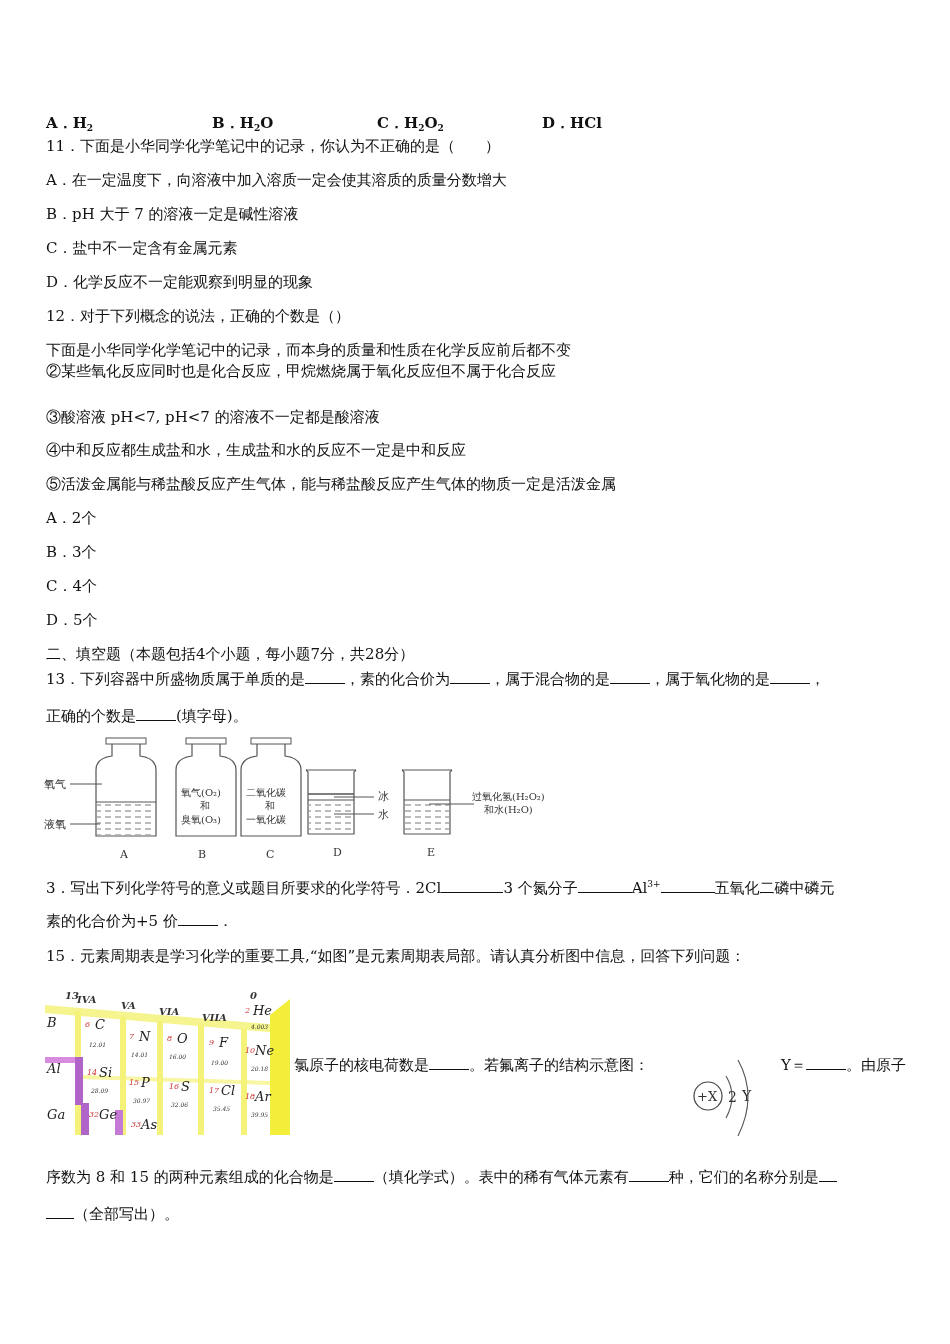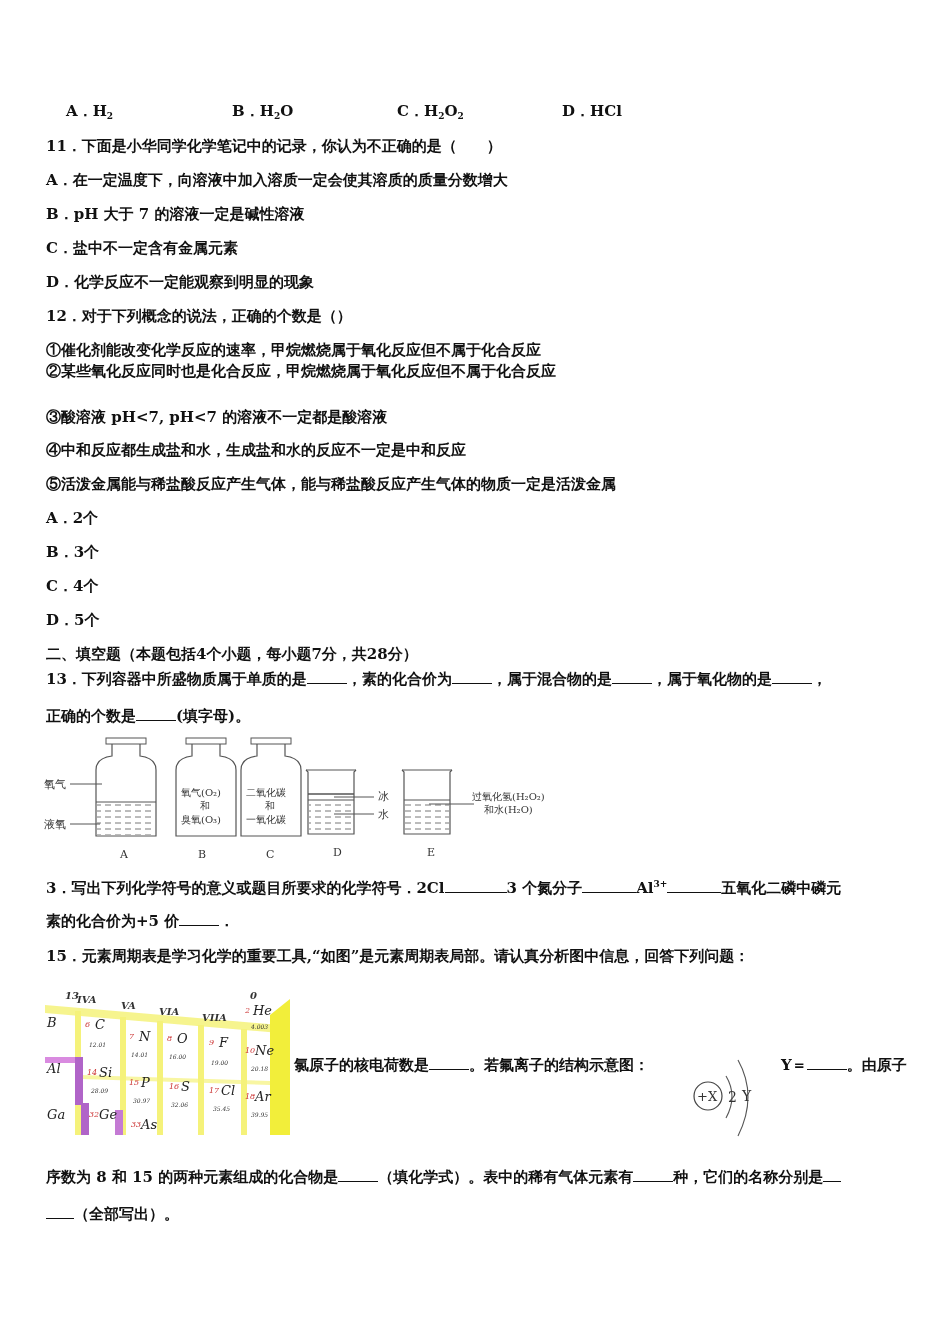--- a/index.html
+++ b/index.html
@@ -3,25 +3,25 @@
 <meta charset="utf-8">
 <style>
   html, body { margin: 0; padding: 0; background: #ffffff; }
   body {
     width: 950px; height: 1344px; position: relative; overflow: hidden;
     font-family: "DejaVu Serif", "Liberation Serif", serif;
     color: #111111;
   }
   .line {
     position: absolute; left: 46px;
-    font-size: 15px; font-weight: bold; white-space: nowrap;
+    font-size: 15px; font-weight: normal; white-space: nowrap;
     line-height: 20px;
   }
   .opt-row { position: absolute; left: 46px; top: 102px; width: 620px; height: 20px; font-size: 15px; font-weight: bold; }
-  .opt-row span.opt { position: absolute; top: 0; white-space: nowrap; margin-left: 20px; }
+  .opt-row span.opt { position: absolute; top: 12px; white-space: nowrap; }
   sub, sup { font-size: 9px; }
   sub { vertical-align: -3px; }
   sup { vertical-align: 6px; }
   .blank { display: inline-block; border-bottom: 1.5px solid #111; height: 14px; vertical-align: baseline; }
   .b40 { width: 40px; }
   .b50 { width: 54px; }
   .b60 { width: 62px; }
   .b22 { width: 18px; }
   .b28 { width: 28px; }
 
@@ -52,21 +52,21 @@
   <span class="opt" style="left:496px"><span>D．</span><span>HCl</span></span>
 </div>
 
 <div class="line" style="top:136px">11．下面是小华同学化学笔记中的记录，你认为不正确的是（　　）</div>
 <div class="line" style="top:170px">A．在一定温度下，向溶液中加入溶质一定会使其溶质的质量分数增大</div>
 <div class="line" style="top:204px">B．pH 大于 7 的溶液一定是碱性溶液</div>
 <div class="line" style="top:238px">C．盐中不一定含有金属元素</div>
 <div class="line" style="top:272px">D．化学反应不一定能观察到明显的现象</div>
 
 <div class="line" style="top:306px">12．对于下列概念的说法，正确的个数是（）</div>
-<div class="line" style="top:340px">①催化剂能改变化学反应的速率，甲烷燃烧属于氧化反应但不属于化合反应</div>
+<div class="line" style="top:340px">下面是小华同学化学笔记中的记录，而本身的质量和性质在化学反应前后都不变</div>
 <div class="line" style="top:361px">②某些氧化反应同时也是化合反应，甲烷燃烧属于氧化反应但不属于化合反应</div>
 <div class="line" style="top:407px">③酸溶液 pH&lt;7, pH&lt;7 的溶液不一定都是酸溶液</div>
 <div class="line" style="top:440px">④中和反应都生成盐和水，生成盐和水的反应不一定是中和反应</div>
 <div class="line" style="top:474px">⑤活泼金属能与稀盐酸反应产生气体，能与稀盐酸反应产生气体的物质一定是活泼金属</div>
 <div class="line" style="top:508px">A．2个</div>
 <div class="line" style="top:542px">B．3个</div>
 <div class="line" style="top:576px">C．4个</div>
 <div class="line" style="top:610px">D．5个</div>
 
 <div class="line" style="top:644px">二、填空题（本题包括4个小题，每小题7分，共28分）</div>

